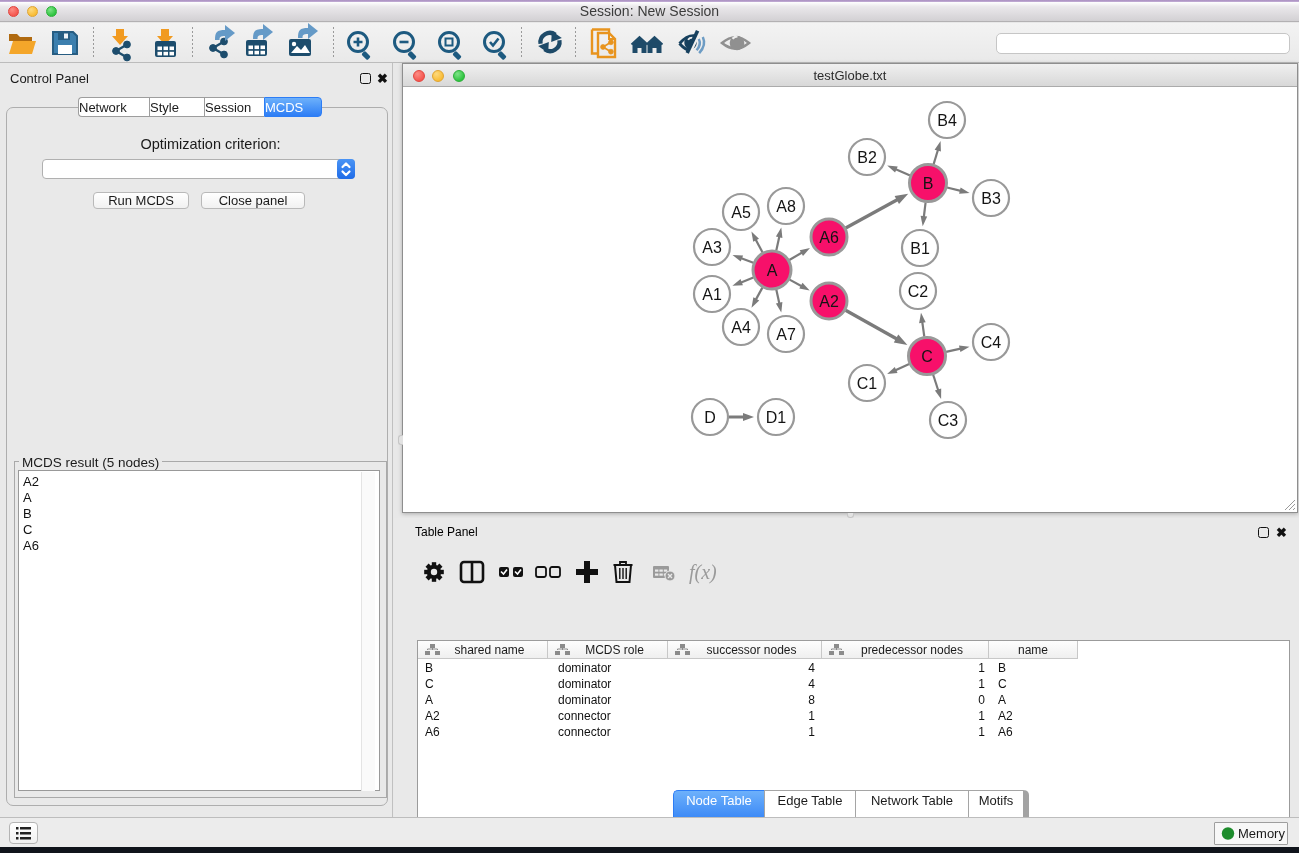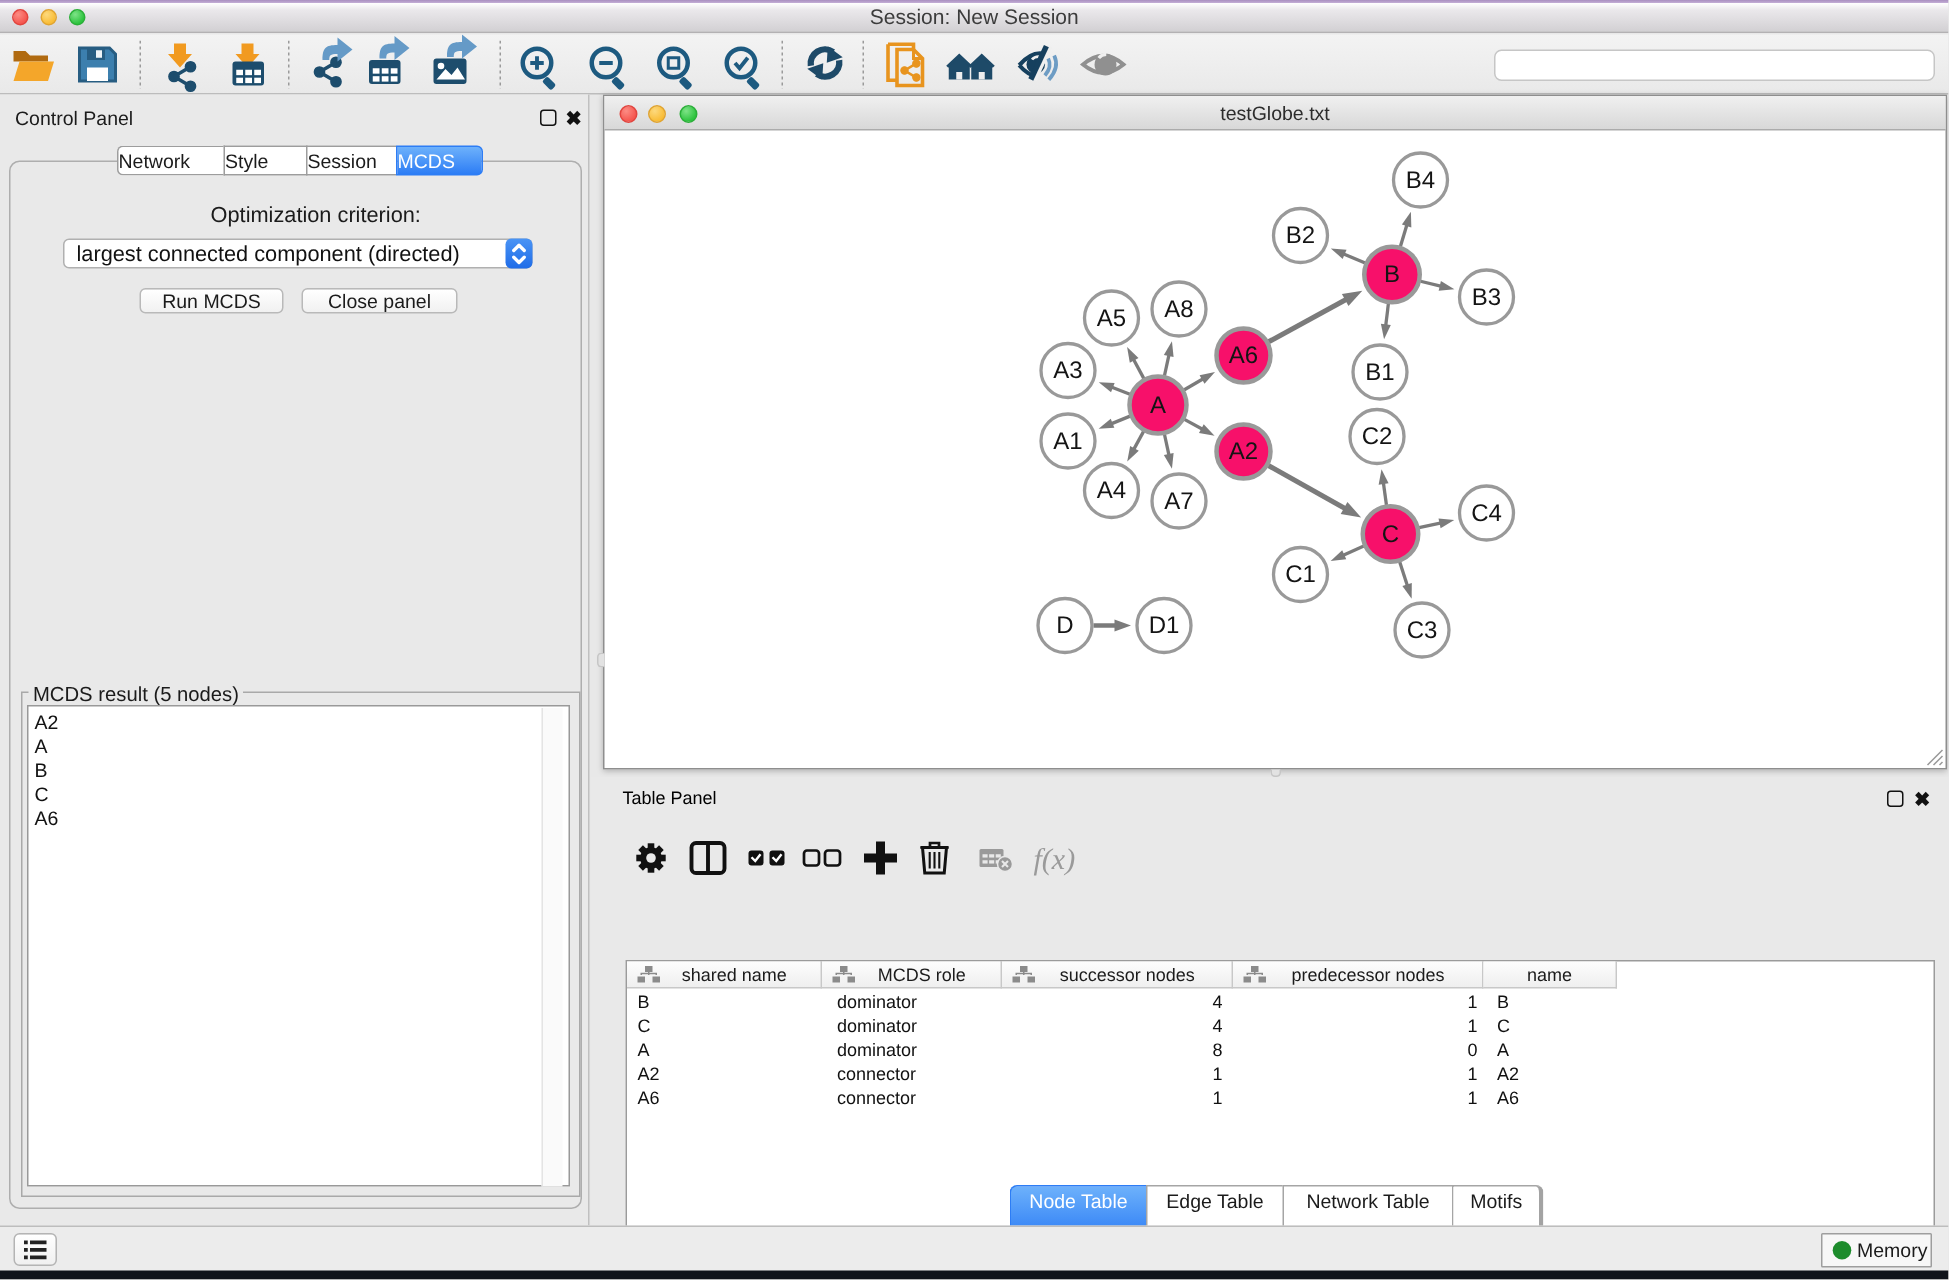--- a/index.html
+++ b/index.html
@@ -222,21 +222,20 @@
 <div class="abs winbtn-x" style="left:377px;top:73px">✖</div>
 <div class="tabs">
  <div class="abs tab first" style="left:78px;width:71px">Network</div>
  <div class="abs tab" style="left:149px;width:55px">Style</div>
  <div class="abs tab" style="left:204px;width:60px">Session</div>
  <div class="abs tab last sel" style="left:264px;width:58px">MCDS</div>
 </div>
 <div class="abs" id="cp-border"></div>
 <div class="abs" id="optlabel">Optimization criterion:</div>
 <div class="abs" id="dropdown">
- <span class="txt">largest connected component (directed)</span>
  <span class="step"><svg width="18" height="20">
         <path d="M5.5 8 L9 4.5 L12.5 8 M5.5 12.5 L9 16 L12.5 12.5" stroke="#fff" stroke-width="2.2" fill="none" stroke-linecap="round" stroke-linejoin="round"></path>
       </svg></span>
 </div>
 <div class="abs btn" style="left:93px;top:192px;width:96px">Run MCDS</div>
 <div class="abs btn" style="left:201px;top:192px;width:104px">Close panel</div>
 <div class="abs" id="fieldset"></div>
 <div class="abs" id="fieldset-label">MCDS result (5 nodes)</div>
 <div class="abs" id="listbox">A2<br>A<br>B<br>C<br>A6<div class="sb"></div></div>
 
@@ -433,21 +432,21 @@
  <div class="td" style="left:580px;top:67px">A2</div>
  <div class="td" style="left:7px;top:83px">A6</div>
     <div class="td" style="left:140px;top:83px">connector</div>
  <div class="td" style="left:330px;top:83px;width:67px;text-align:right">1</div>
  <div class="td" style="left:500px;top:83px;width:67px;text-align:right">1</div>
  <div class="td" style="left:580px;top:83px">A6</div>
 </div>
 <div class="abs btab" style="left:673px;top:790px;width:91px;border-radius:5px 0 0 5px;background:linear-gradient(#6db1fb,#2d7df5);color:#fff;border-color:#2d7df5">Node Table</div>
 <div class="abs btab" style="left:764px;top:790px;width:91px">Edge Table</div>
 <div class="abs btab" style="left:855px;top:790px;width:113px">Network Table</div>
-<div class="abs btab" style="left:968px;top:790px;width:61px;border-right:3px solid #a3a3a3;border-radius:0 5px 5px 0">Motifs</div>
+<div class="abs btab" style="left:968px;top:790px;width:61px;border-right:6px solid #a3a3a3;border-radius:0 5px 5px 0">Motifs</div>
 
 <div class="abs" id="statusbar"></div>
 <div class="abs" id="listbtn">
  <svg width="27" height="20" xmlns="http://www.w3.org/2000/svg">
   <g fill="#222">
         <rect x="6" y="4" width="2.5" height="2.5"></rect>
         <rect x="10" y="4" width="11" height="2.5"></rect>
   <rect x="6" y="9" width="2.5" height="2.5"></rect>
         <rect x="10" y="9" width="11" height="2.5"></rect>
   <rect x="6" y="14" width="2.5" height="2.5"></rect>

